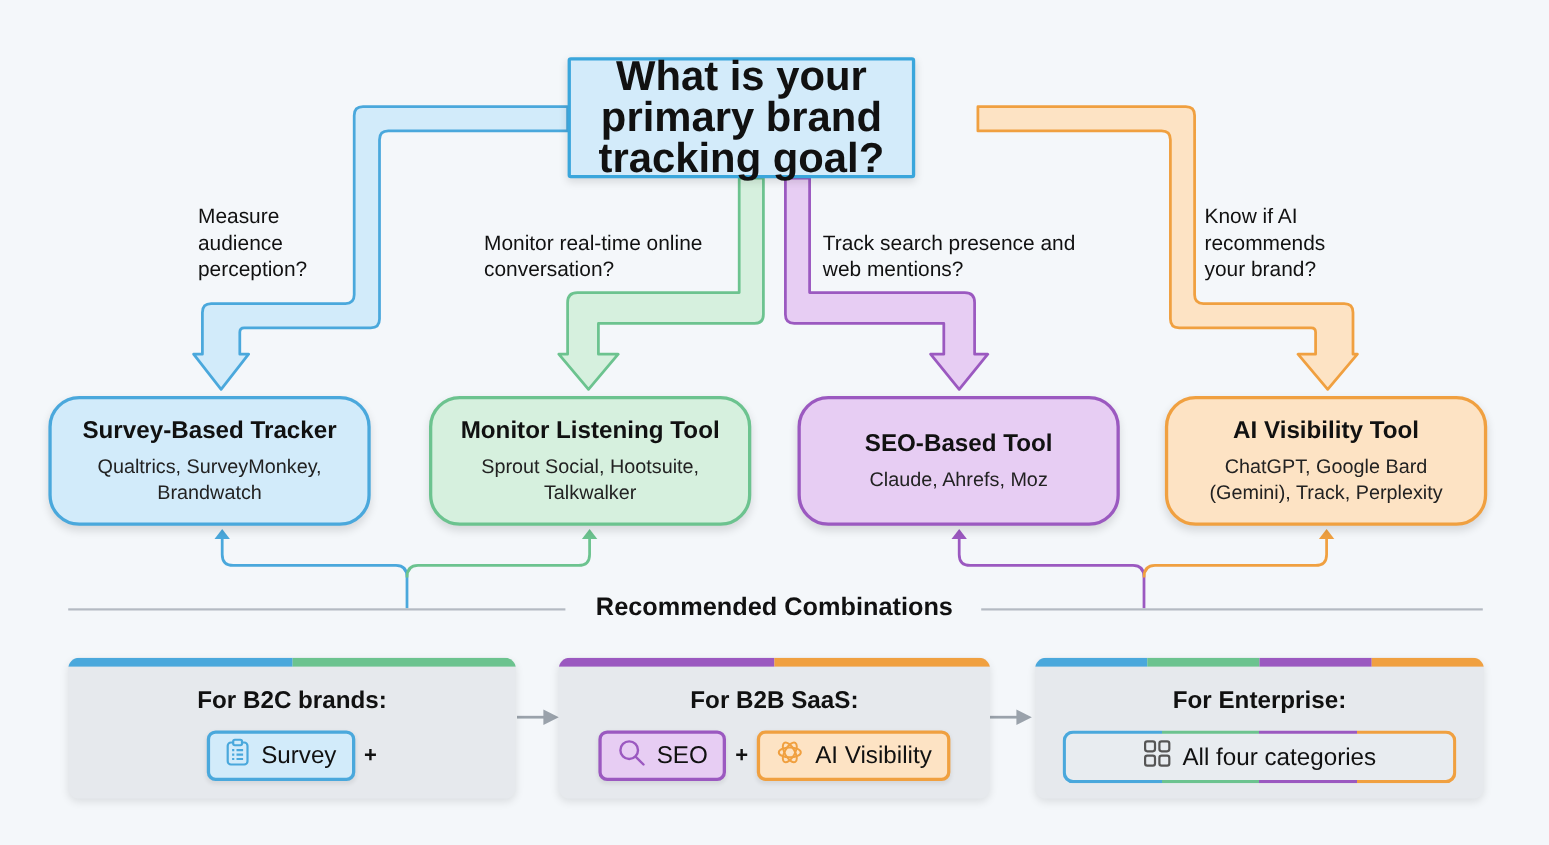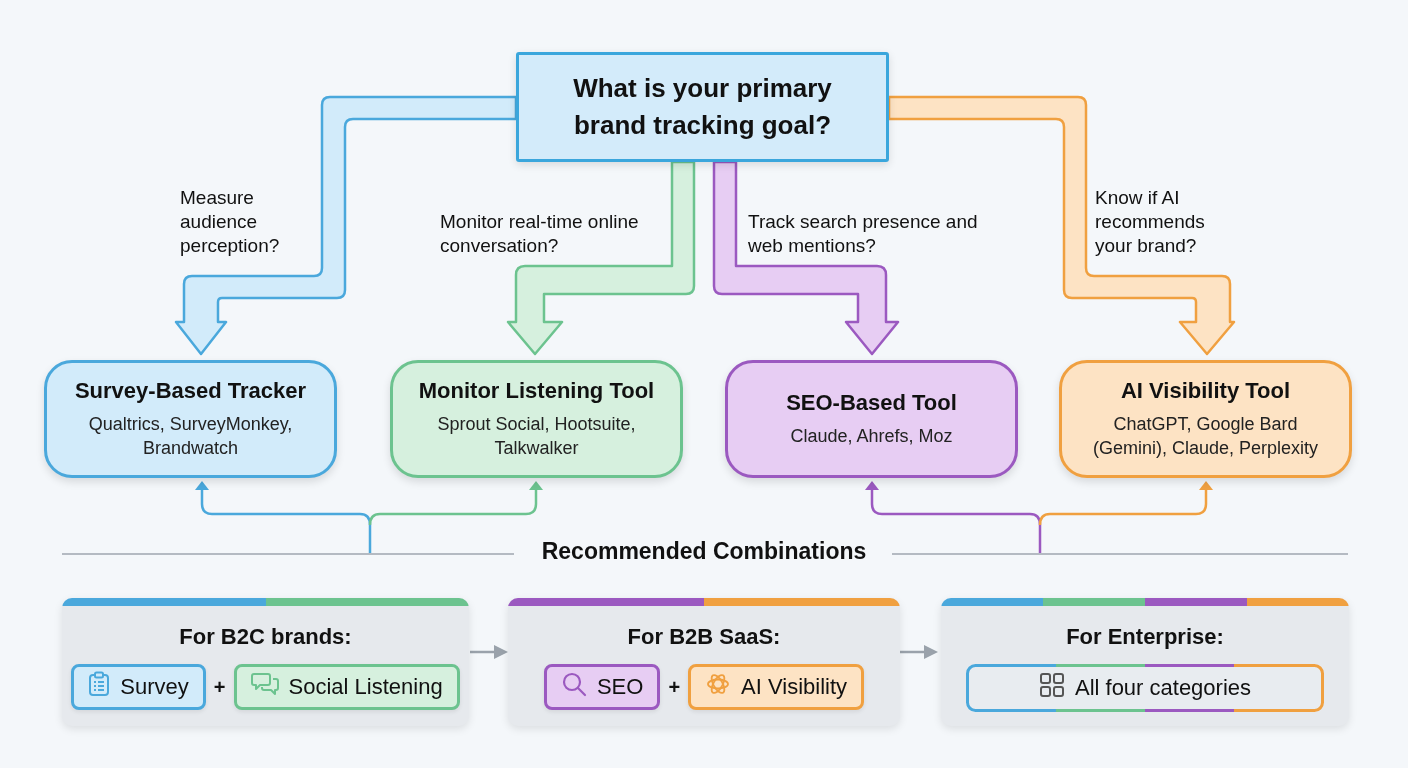--- a/index.html
+++ b/index.html
@@ -6,25 +6,25 @@
   body {
     width:1408px; height:768px; overflow:hidden;
     background:#f4f7fa;
     font-family:"Liberation Sans", "DejaVu Sans", sans-serif;
     position:relative; color:#111;
   }
   .abs { position:absolute; }
   svg.connectors { position:absolute; left:0; top:0; width:1408px; height:768px; pointer-events:none; }
 
   .question-box {
-    left:516px; top:52px; width:373px; height:110px;
+    left:516px; top:52px; width:316px; height:110px;
     background:#d3ebfa; border:3px solid #3aa6dc; border-radius:3px;
     box-shadow:0 3px 8px rgba(0,0,0,0.12);
     display:flex; align-items:center; justify-content:center; text-align:center;
-    font-weight:bold; font-size:26px; line-height:37px; box-sizing:border-box;
+    font-weight:bold; font-size:38px; line-height:37px; box-sizing:border-box;
   }
   .branch-label {
     text-align:left; font-size:19px; line-height:24px; color:#111;
   }
   .cat-box {
     top:360px; width:293px; height:118px; border-radius:28px; box-sizing:border-box;
     border:3px solid; box-shadow:0 4px 8px rgba(0,0,0,0.12);
     display:flex; flex-direction:column; align-items:center; justify-content:center; text-align:center;
   }
   .cat-title { font-weight:bold; font-size:22px; margin-bottom:8px; }
@@ -116,21 +116,21 @@
 <div class="abs cat-box" style="left:390px; border-color:#6cc38f; background:#d6f0de;">
   <div class="cat-title">Monitor Listening Tool</div>
   <div class="cat-tools" style="max-width:230px;">Sprout Social, Hootsuite, Talkwalker</div>
 </div>
 <div class="abs cat-box" style="left:725px; border-color:#9b59c0; background:#e7cdf3;">
   <div class="cat-title">SEO-Based Tool</div>
   <div class="cat-tools">Claude, Ahrefs, Moz</div>
 </div>
 <div class="abs cat-box" style="left:1059px; border-color:#f0a040; background:#fde3c4;">
   <div class="cat-title">AI Visibility Tool</div>
-  <div class="cat-tools" style="max-width:250px;">ChatGPT, Google Bard (Gemini), Claude, Perplexity</div>
+  <div class="cat-tools" style="max-width:250px;">ChatGPT, Google Bard (Gemini), Track, Perplexity</div>
 </div>
 
 <div class="abs divider" style="left:62px; width:452px;"></div>
 <div class="abs divider" style="left:892px; width:456px;"></div>
 <div class="abs section-title">Recommended Combinations</div>
 
 <div class="abs combo-card" style="left:62px; width:407px;">
   <div class="combo-stripe">
     <span style="background:#4aa8dc"></span>
       <span style="background:#6cc38f"></span>
@@ -146,29 +146,20 @@
             <line x1="10" y1="11" x2="16" y2="11"></line>
           <line x1="6" y1="15" x2="8" y2="15"></line>
             <line x1="10" y1="15" x2="16" y2="15"></line>
           <line x1="6" y1="19" x2="8" y2="19"></line>
             <line x1="10" y1="19" x2="16" y2="19"></line>
         </svg>
       </span>
       <span>Survey</span>
     </div>
     <span class="plus">+</span>
-    <div class="chip" style="border-color:#6cc38f; background:#d6f0de;">
-      <span>
-        <svg width="28" height="26" viewBox="0 0 28 26" fill="none" stroke="#6cc38f" stroke-width="2" stroke-linejoin="round">
-          <path d="M3 3 H17 Q19 3 19 5 V12 Q19 14 17 14 H9 L5 18 V14 H3 Q1 14 1 12 V5 Q1 3 3 3 Z"></path>
-          <path d="M22 8 H25 Q27 8 27 10 V17 Q27 19 25 19 H24 V23 L20 19 H13 Q11 19 11 17 V16"></path>
-        </svg>
-      </span>
-      <span>Social Listening</span>
-    </div>
   </div>
 </div>
 
 <div class="abs combo-card" style="left:508px; width:392px;">
   <div class="combo-stripe">
     <span style="background:#9b59c0"></span>
       <span style="background:#f0a040"></span>
   </div>
   <div class="combo-title">For B2B SaaS:</div>
   <div class="combo-row">

